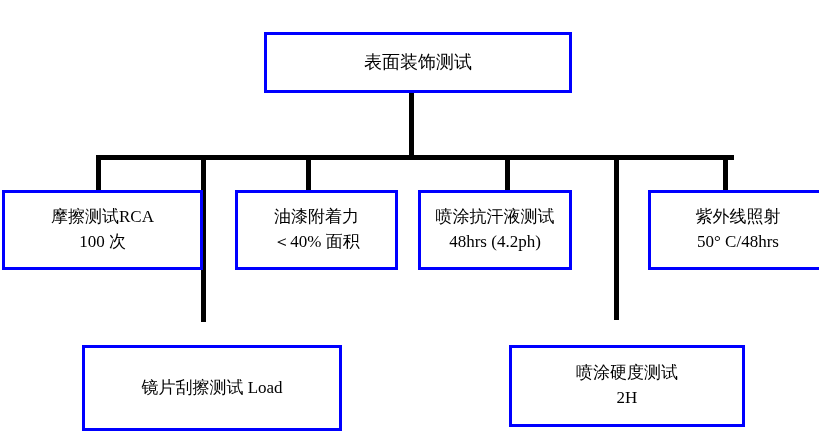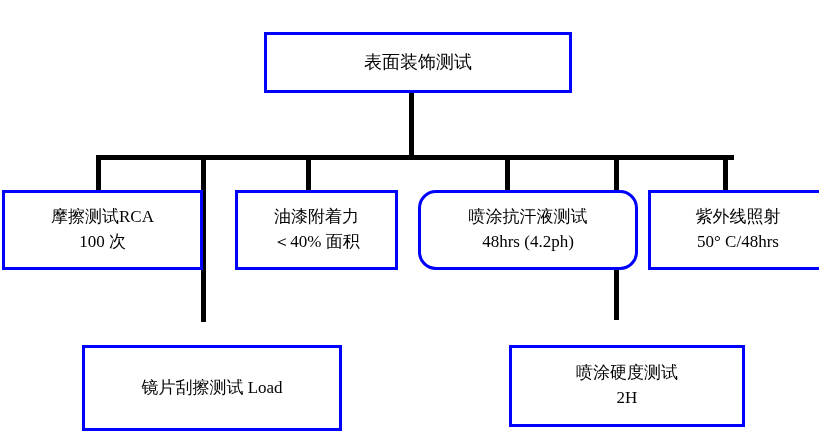--- a/index.html
+++ b/index.html
@@ -76,21 +76,21 @@
   <div class="node" style="left:2px; top:190px; width:201px; height:80px;">
     <span class="line1">摩擦测试RCA</span>
     <span class="line2">100 次</span>
   </div>
 
   <div class="node" style="left:227px; top:190px; width:163px; height:80px;margin-left:8px;">
     <span class="line1">油漆附着力</span>
     <span class="line2">＜40% 面积</span>
   </div>
 
-  <div class="node" style="left:418px; top:190px; width:220px; height:80px;border-radius:18px;">
+  <div class="node" style="left:418px; top:190px; width:154px; height:80px;">
     <span class="line1">喷涂抗汗液测试</span>
     <span class="line2">48hrs (4.2ph)</span>
   </div>
 
   <div class="node" style="left:634px; top:190px; width:180px; height:80px;margin-left:14px;">
     <span class="line1">紫外线照射</span>
     <span class="line2">50° C/48hrs</span>
   </div>
 
   <div class="node" style="left:82px; top:345px; width:260px; height:86px;">

